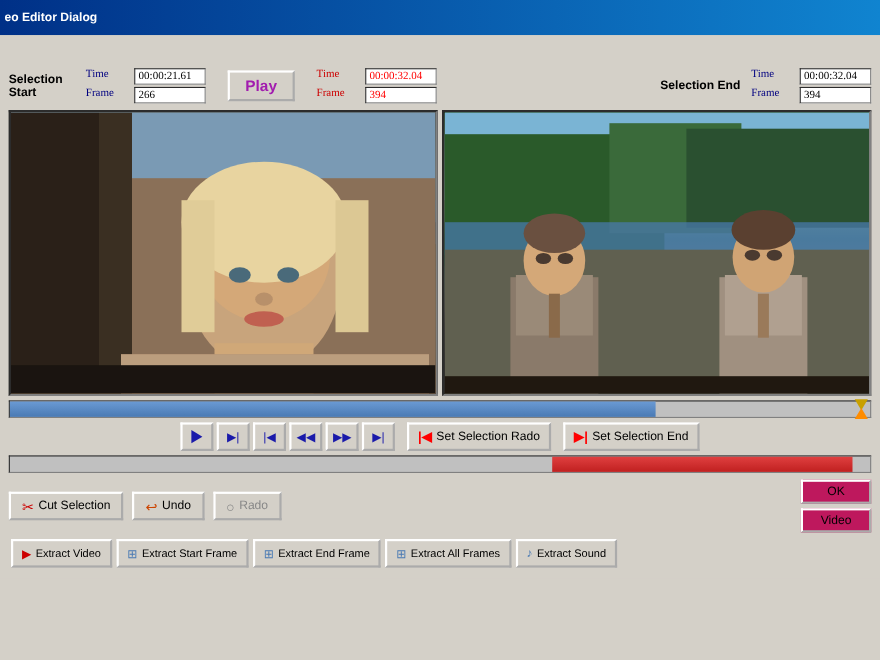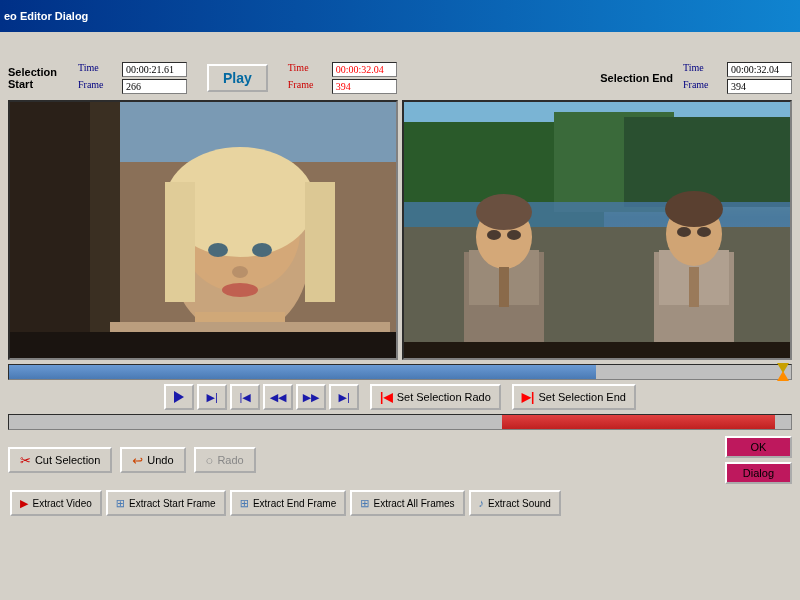--- a/index.html
+++ b/index.html
@@ -62,21 +62,21 @@
       min-width: 65px;
     }
     .value-box.red-text {
       color: red;
     }
     .play-btn-large {
       background: #d4d0c8;
       border: 2px outset #ffffff;
       font-size: 14px;
       font-weight: bold;
-      color: #0369a1;
+      color: #a21caf;
       padding: 4px 14px;
       cursor: pointer;
       margin: 0 10px;
     }
     .video-panels {
       display: flex;
       gap: 4px;
       margin: 4px;
     }
     .video-panel {
@@ -468,21 +468,21 @@
       <span>Undo</span>
     </button>
     <button class="action-btn disabled">
       <span style="color:#888;font-size:13px;">○</span>
       <span style="color:#888;">Rado</span>
     </button>
 
     <div style="margin-left:auto;">
       <div class="ok-cancel">
         <button class="ok-btn">OK</button>
-        <button class="cancel-btn">Dialog</button>
+        <button class="cancel-btn">Video</button>
       </div>
     </div>
   </div>
 
   <div class="footer-buttons">
     <div class="footer-left">
       <button class="footer-btn">
         <span style="color:#cc0000;font-size:11px;">▶</span>
         <span>Extract Video</span>
       </button>

